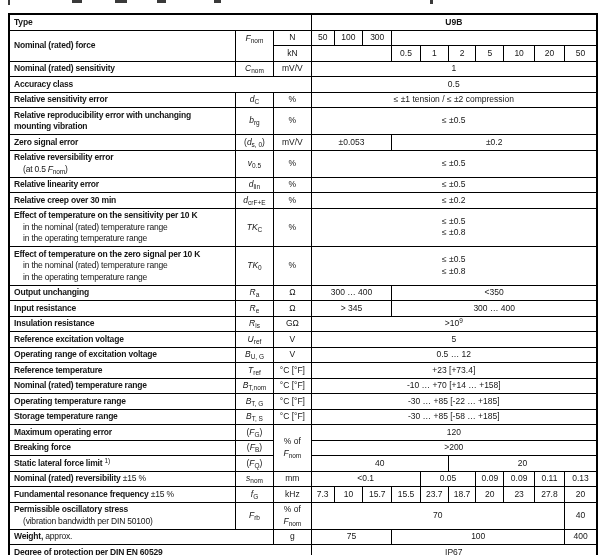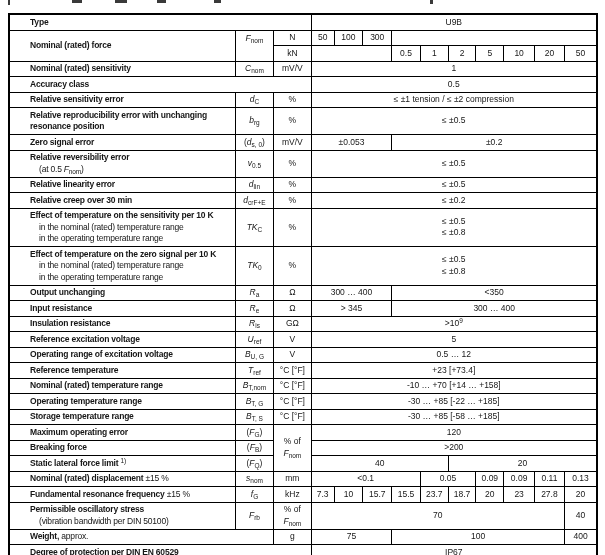--- a/index.html
+++ b/index.html
@@ -12,26 +12,26 @@
   .frag{position:absolute;top:0;background:#3a3a3a;}
   .sheet{position:absolute;left:8px;top:13px;width:590px;}
   table{border-collapse:collapse;table-layout:fixed;width:590px;border:2px solid #000;}
   td{
     border:1px solid #000;
     padding:1.5px 2px;
     font-size:8.5px;line-height:11.5px;
     vertical-align:middle;text-align:center;
     overflow:hidden;
   }
-  td.label{text-align:left;padding-left:20px;padding-right:3px;font-weight:bold;}
+  td.label{text-align:left;padding-left:4px;padding-right:3px;font-weight:bold;}
   td.label .ln{letter-spacing:-0.2px;}
   .ln{white-space:nowrap;min-height:11px;}
   .ind{font-weight:normal;padding-left:9px;}
   .r{font-weight:normal;}
-  .b{font-weight:normal;text-align:right;}
+  .b{font-weight:bold;text-align:right;}
   .i{font-style:italic;font-weight:normal;}
   sub,sup{font-size:6.5px;font-weight:normal;line-height:0;}
   sub{vertical-align:-1.5px;}
   sup{vertical-align:3px;}
   td.vt{vertical-align:top;padding-top:2px;}
   td.symbol,td.unit{font-weight:normal;}
 </style>
 </head>
 <body>
 
@@ -154,21 +154,21 @@
           <td class="unit">
             <div class="ln"><span>%</span></div>
           </td>
           <td colspan="10" class="val">
             <div class="ln"><span>≤ ±1 tension / ≤ ±2 compression</span></div>
           </td>
         </tr>
         <tr>
           <td class="label">
             <div class="ln"><span>Relative reproducibility error with unchanging</span></div>
-            <div class="ln"><span>resonance position</span></div>
+            <div class="ln"><span>mounting vibration</span></div>
           </td>
           <td class="symbol">
             <div class="ln"><span class="i">b</span><sub>rg</sub></div>
           </td>
           <td class="unit">
             <div class="ln"><span>%</span></div>
           </td>
           <td colspan="10" class="val">
             <div class="ln"><span>≤ ±0.5</span></div>
           </td>
@@ -434,21 +434,21 @@
           </td>
           <td colspan="5" class="val">
             <div class="ln"><span>40</span></div>
           </td>
           <td colspan="5" class="val">
             <div class="ln"><span>20</span></div>
           </td>
         </tr>
         <tr>
           <td class="label">
-            <div class="ln"><span>Nominal (rated) displacement </span><span class="r">±15 %</span></div>
+            <div class="ln"><span>Nominal (rated) reversibility </span><span class="r">±15 %</span></div>
           </td>
           <td class="symbol">
             <div class="ln"><span class="i">s</span><sub>nom</sub></div>
           </td>
           <td class="unit">
             <div class="ln"><span>mm</span></div>
           </td>
           <td colspan="4" class="val">
             <div class="ln"><span>&lt;0.1</span></div>
           </td>

